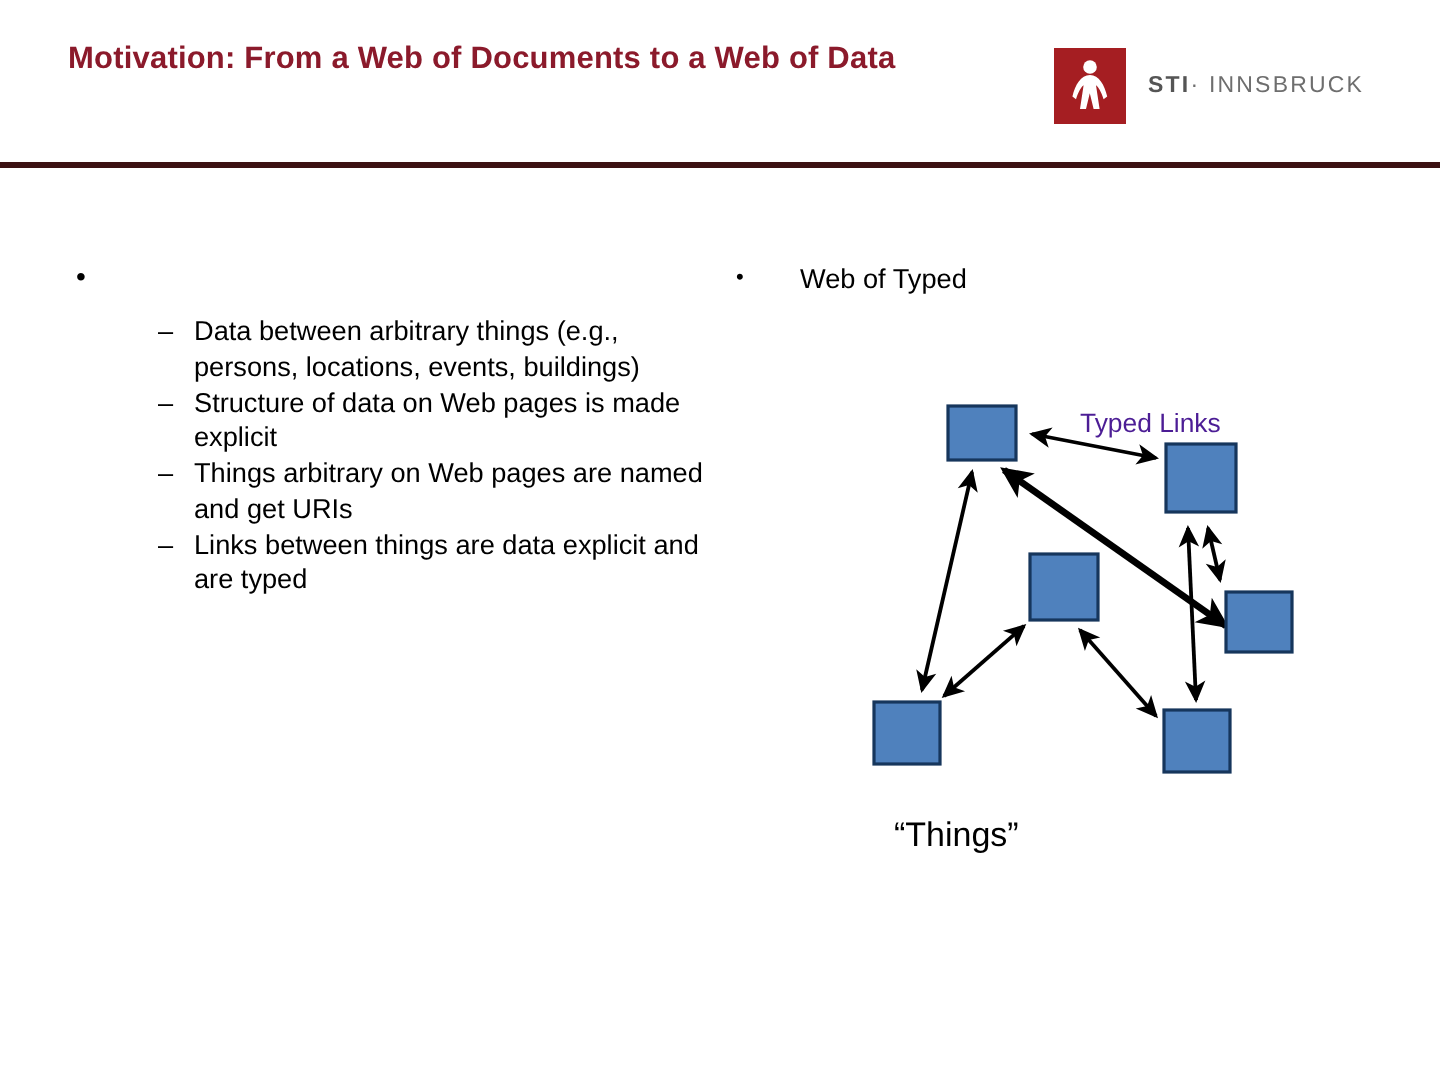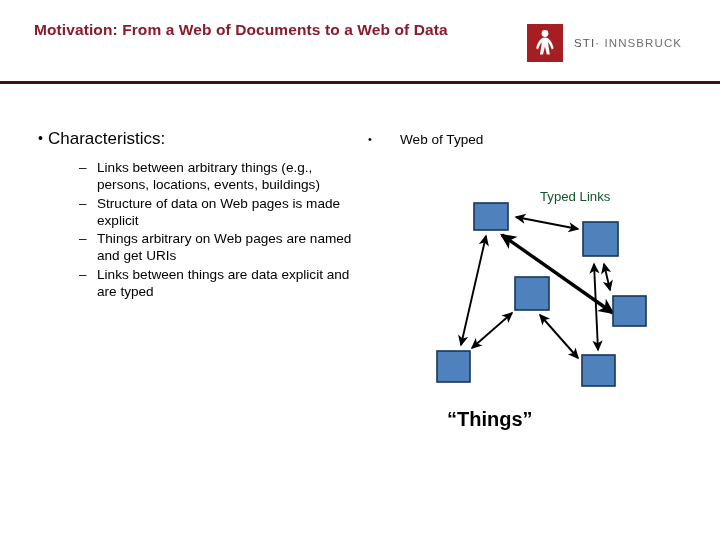--- a/index.html
+++ b/index.html
@@ -59,21 +59,21 @@
   }
   #logo-mark svg { display: block; }
   #logo-text {
     margin-left: 11px;
     font-size: 11.5px;
     letter-spacing: 1.1px;
     color: #6E6E6E;
     white-space: nowrap;
   }
   #logo-text .sti {
-    font-weight: normal;
+    font-weight: bold;
     color: #555555;
   }
 
   
   #left-col {
     position: absolute;
     left: 26px;
     top: 128px;
     width: 330px;
     color: #000000;
@@ -136,33 +136,32 @@
     position: absolute;
     left: 410px;
     top: 180px;
     width: 270px;
     height: 225px;
   }
   #diagram svg { display: block; }
   #typed-links-label {
     position: absolute;
     left: 540px;
-    top: 189px;
+    top: 204px;
     font-size: 13.2px;
-    color: #14532d;
+    color: #4c1d95;
     white-space: nowrap;
   }
   #things-label {
     position: absolute;
     left: 447px;
     top: 408px;
-    font-size: 20px;
+    font-size: 17px;
     color: #000000;
     white-space: nowrap;
-    font-weight: bold;
   }
 
   
   #footer-rule {
     position: absolute;
     left: 0px;
     top: 514px;
     width: 720px;
     height: 2px;
     background: #3C1113;
@@ -195,27 +194,26 @@
       </svg>
     </div>
     <div id="logo-text">
       <span class="sti">STI</span><span>·</span>&nbsp;<span>INNSBRUCK</span>
     </div>
   </div>
 
   <div id="left-col">
     <div class="l1-item">
       <span class="l1-bullet">•</span>
-      <span>Characteristics:</span>
     </div>
 
     <div class="l2-list">
       <div class="l2-item">
         <span class="l2-dash">–</span>
-        <span class="l2-text">Links between arbitrary things (e.g., persons, locations, events, buildings)</span>
+        <span class="l2-text">Data between arbitrary things (e.g., persons, locations, events, buildings)</span>
       </div>
       <div class="l2-item">
         <span class="l2-dash">–</span>
         <span class="l2-text">Structure of data on Web pages is made explicit</span>
       </div>
       <div class="l2-item">
         <span class="l2-dash">–</span>
         <span class="l2-text">Things arbitrary on Web pages are named and get URIs</span>
       </div>
       <div class="l2-item">

